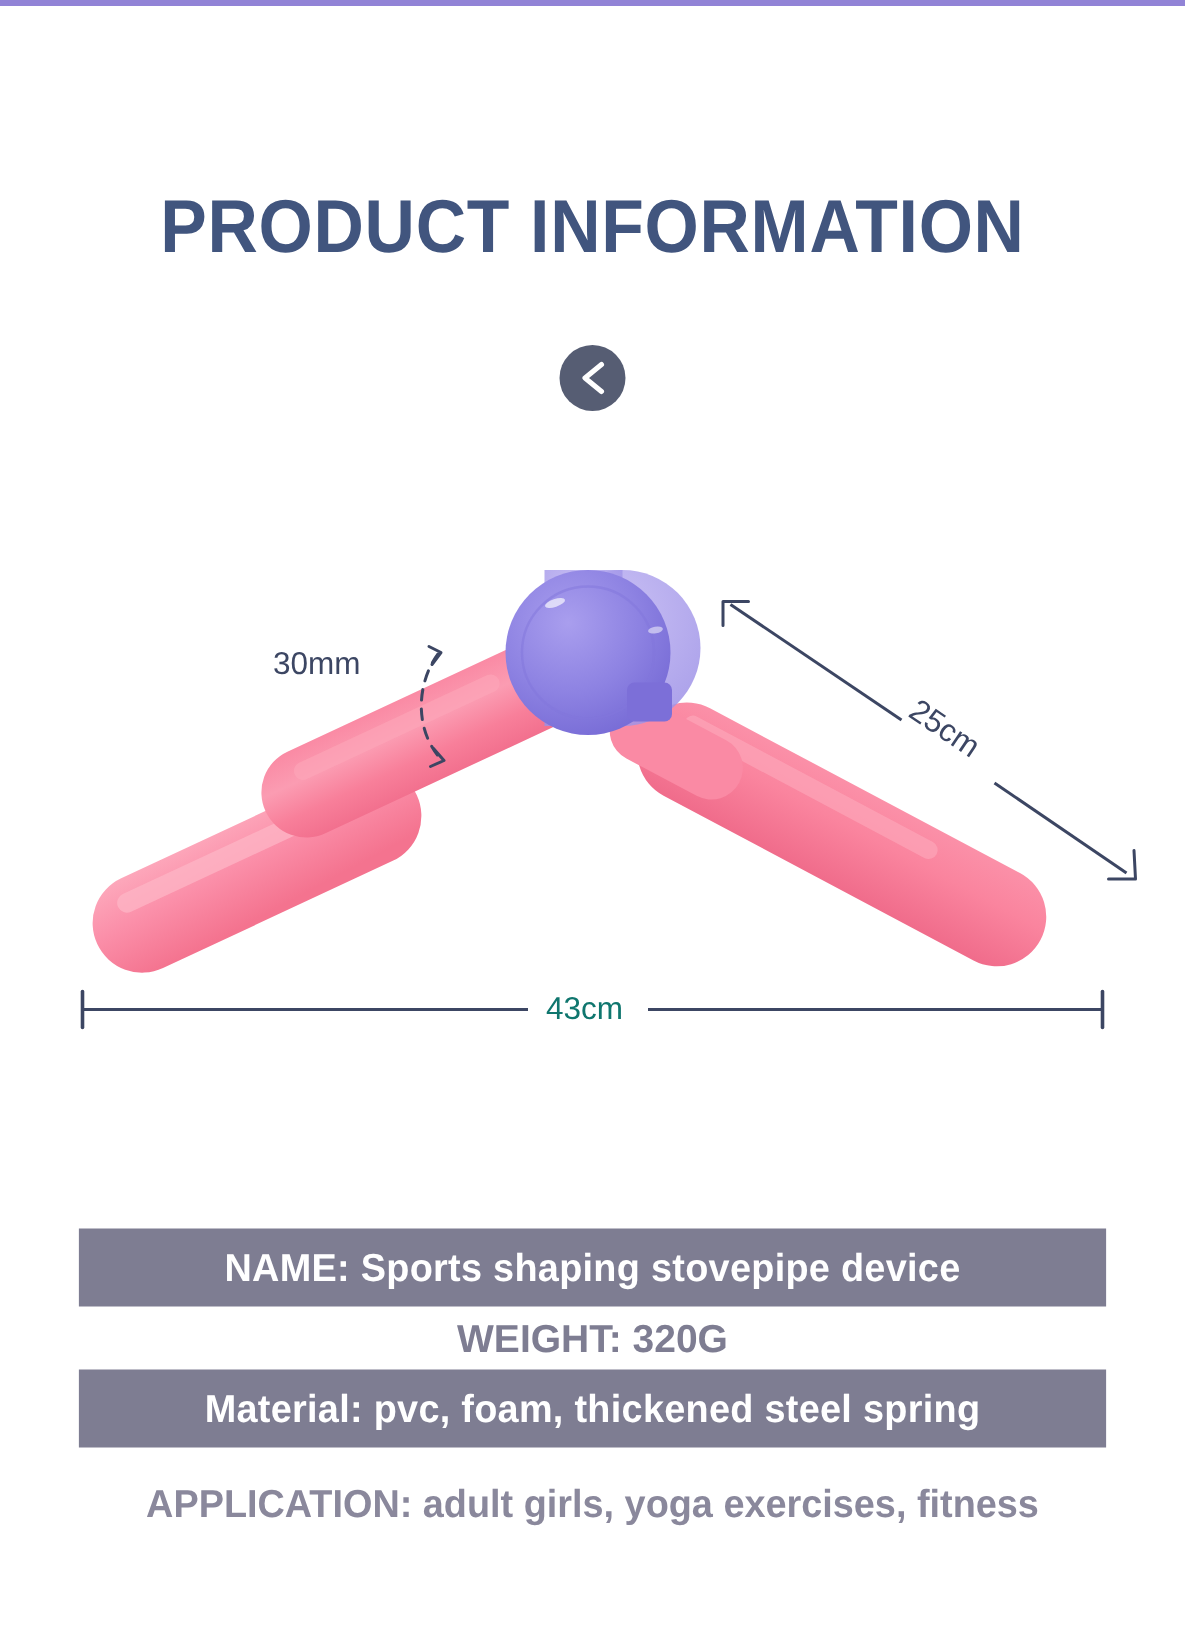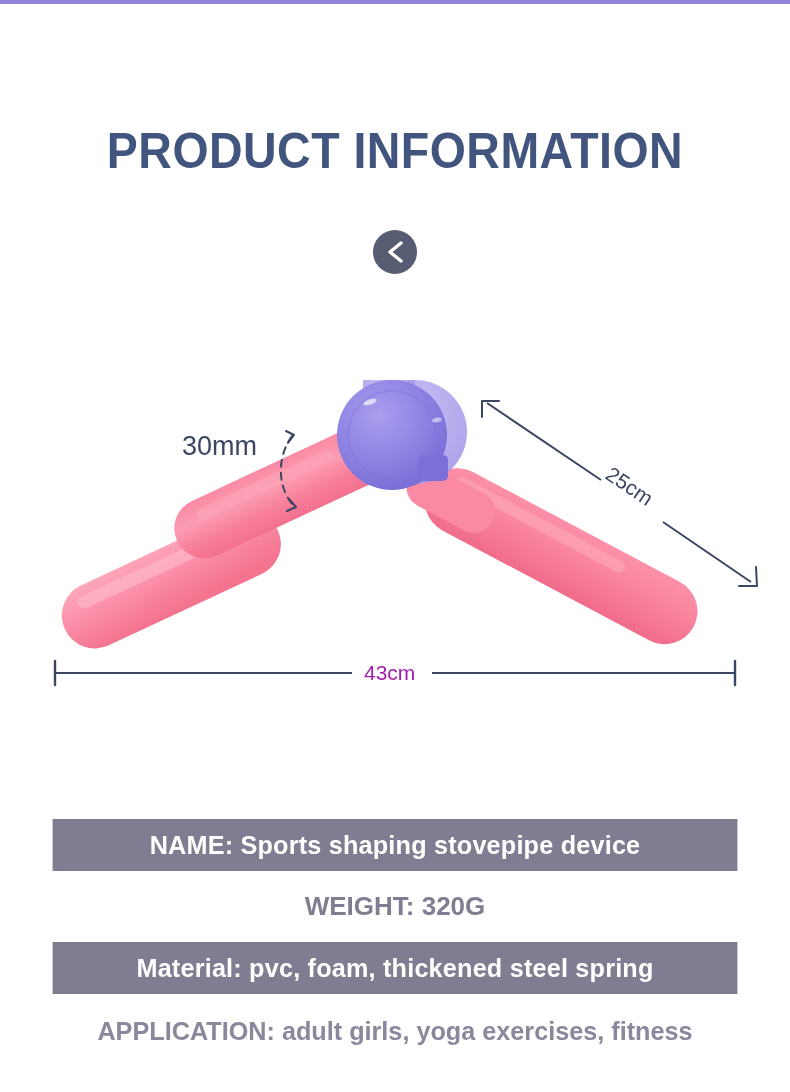--- a/index.html
+++ b/index.html
@@ -66,21 +66,21 @@
   
   .dim-label {
     position: absolute;
     font-family: "Liberation Sans", sans-serif;
     color: #3c4663;
     white-space: nowrap;
   }
   #dim-30mm {
     top: 431px;
     left: 182px;
-    font-size: 27px;
+    font-size: 21px;
   }
   #dim-25cm {
     top: 460px;
     left: 608px;
     font-size: 21px;
     transform: rotate(34deg);
     transform-origin: left center;
   }
   #dim-43cm {
     top: 661px;
@@ -112,21 +112,21 @@
     display: flex;
     align-items: center;
     justify-content: center;
     color: #ffffff;
     font-size: 26px;
     font-weight: bold;
     letter-spacing: 0.2px;
     transform: scaleX(0.97);
   }
   .spec-row {
-    height: 71px;
+    height: 42px;
     display: flex;
     align-items: center;
     justify-content: center;
     gap: 34px;
     color: #7e7d92;
     font-size: 26px;
     font-weight: bold;
   }
   .spec-row .pair {
     display: flex;
@@ -250,21 +250,21 @@
   <g>
     <line x1="55" y1="673" x2="352" y2="673" stroke="#3c4663" stroke-width="2"></line>
     <line x1="432" y1="673" x2="735" y2="673" stroke="#3c4663" stroke-width="2"></line>
     <line x1="55" y1="661" x2="55" y2="685" stroke="#3c4663" stroke-width="2.4" stroke-linecap="round"></line>
     <line x1="735" y1="661" x2="735" y2="685" stroke="#3c4663" stroke-width="2.4" stroke-linecap="round"></line>
   </g>
 </svg>
 
 <div class="dim-label" id="dim-30mm" style="color: rgb(60, 70, 99);">30mm</div>
 <div class="dim-label" id="dim-25cm" style="color: rgb(60, 70, 99);">25cm</div>
-<div class="dim-label" id="dim-43cm" style="color: #a21caf;">43cm</div>
+<div class="dim-label" id="dim-43cm" style="color: #0f766e;">43cm</div>
 
 <div id="spec-block">
 
   <div class="spec-bar" style="background: rgb(126, 125, 146); color: rgb(255, 255, 255);">
     <span>NAME: Sports shaping stovepipe device</span>
   </div>
 
   <div class="spec-row" style="color: rgb(126, 125, 146);">
     <span class="pair">
       <span>WEIGHT: 320G</span>

